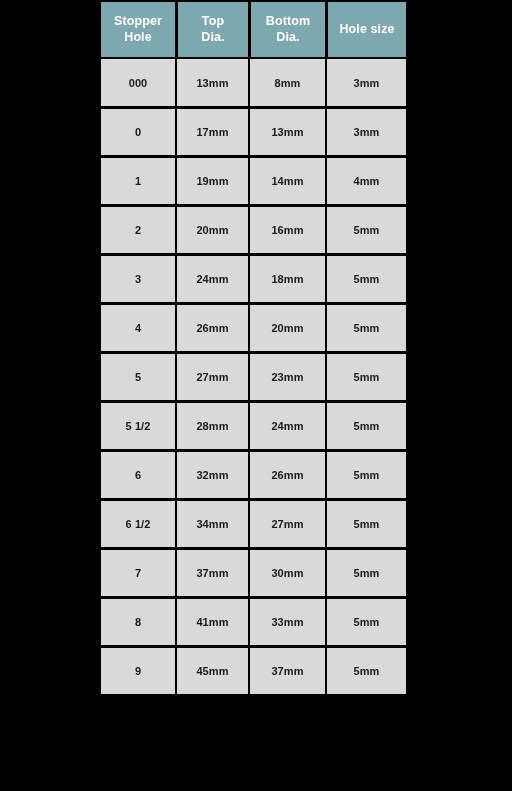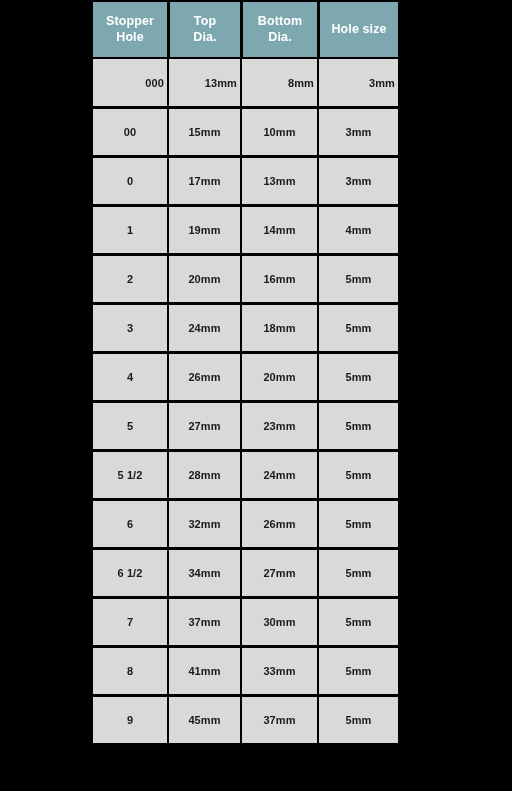--- a/index.html
+++ b/index.html
@@ -8,21 +8,21 @@
     background: #000000;
     width: 512px;
     height: 791px;
     overflow: hidden;
   }
   body {
     font-family: "Liberation Sans", sans-serif;
   }
   #stopper-size-chart {
     position: absolute;
-    left: 92px;
+    left: 100px;
     top: 0px;
     width: 307px;
     height: 791px;
     background: #000000;
   }
   table.size-table {
     border-collapse: separate;
     border-spacing: 0;
     width: 307px;
     table-layout: fixed;
@@ -58,21 +58,21 @@
     font-weight: bold;
     height: 49px;
     padding: 0 3px;
     text-align: center;
     vertical-align: middle;
     border: 1px solid #000000;
     border-top-width: 2px;
     box-sizing: border-box;
     letter-spacing: 0.1px;
   }
-  tbody tr:first-child td { border-top-width: 1px; text-align: right; }
+  tbody tr:first-child td { border-top-width: 1px; }
 </style>
 </head>
 <body>
 
 <div id="stopper-size-chart">
   <table class="size-table">
     <colgroup>
       <col class="c-stopper">
       <col class="c-top">
       <col class="c-bottom">
@@ -95,26 +95,20 @@
         <th>
           <span>Hole size</span>
         </th>
       </tr>
     </thead>
     <tbody id="table-body">
         <tr>
           <td>000</td>
           <td>13mm</td>
           <td>8mm</td>
-          <td>3mm</td>
-        </tr>
-        <tr>
-          <td>00</td>
-          <td>15mm</td>
-          <td>10mm</td>
           <td>3mm</td>
         </tr>
         <tr>
           <td>0</td>
           <td>17mm</td>
           <td>13mm</td>
           <td>3mm</td>
         </tr>
         <tr>
           <td>1</td>

